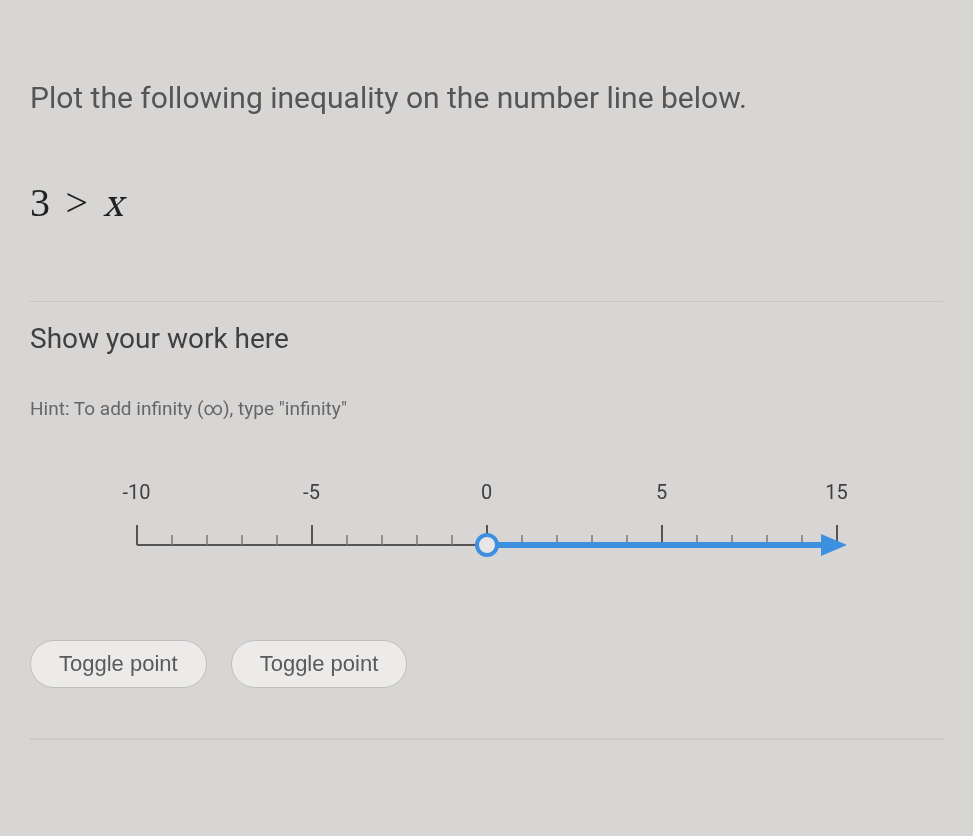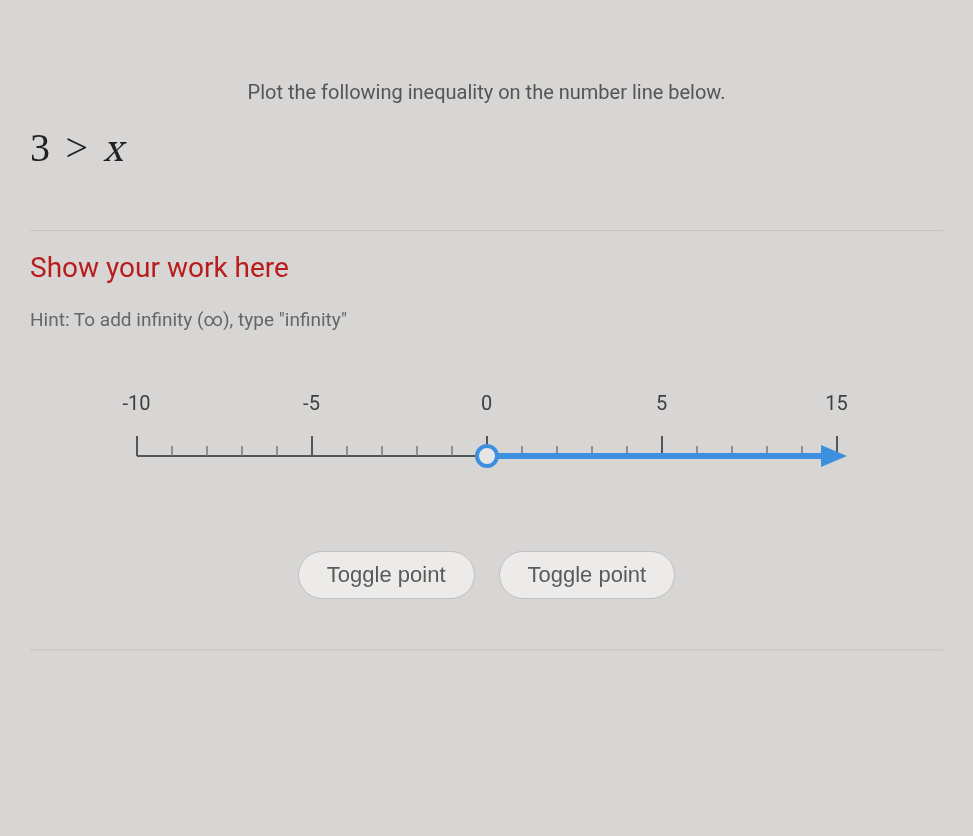--- a/index.html
+++ b/index.html
@@ -14,51 +14,50 @@
     filter: blur(0.5px);
   }
   .page {
     width: 973px;
     height: 836px;
     position: relative;
     box-sizing: border-box;
     padding: 80px 30px 0 30px;
   }
   .prompt {
-    font-size: 20px;
+    font-size: 30px;
     color: #555;
-    margin-bottom: 20px;
+    margin-bottom: 64px;
     font-weight: 400;
-    text-align: center;
   }
   .inequality {
     font-size: 40px;
     color: #222;
     font-family: "STIX Two Math", "Latin Modern Math", Georgia, serif;
     font-style: italic;
-    margin-bottom: 54px;
+    margin-bottom: 70px;
   }
   .inequality .num {
     font-style: normal;
     font-family: Georgia, serif;
   }
   .inequality .op {
     font-style: normal;
     font-family: Georgia, serif;
     margin: 0 6px;
   }
   .divider {
     border: none;
     border-top: 1px solid rgba(0,0,0,0.08);
     margin: 0 0 20px 0;
   }
   .work {
     font-size: 28px;
-    color: #b91c1c;
-    margin-bottom: 24px;
+    color: #404040;
+    margin-bottom: 42px;
   }
   .hint {
     font-size: 19px;
     color: #666;
     margin-bottom: 60px;
   }
   .numberline-wrap {
     position: relative;
     width: 700px;
     height: 120px;
@@ -78,21 +77,20 @@
     margin-left: -20px;
     margin-right: -20px;
   }
   .nl-svg {
     width: 720px;
     height: 70px;
     margin-left: -10px;
   }
   .buttons {
     display: flex;
-    justify-content: center;
     gap: 24px;
   }
   .pill {
     border: 1px solid #bfbfbf;
     background: #ecebea;
     color: #5a5a5a;
     font-size: 22px;
     padding: 10px 28px;
     border-radius: 999px;
     cursor: pointer;

